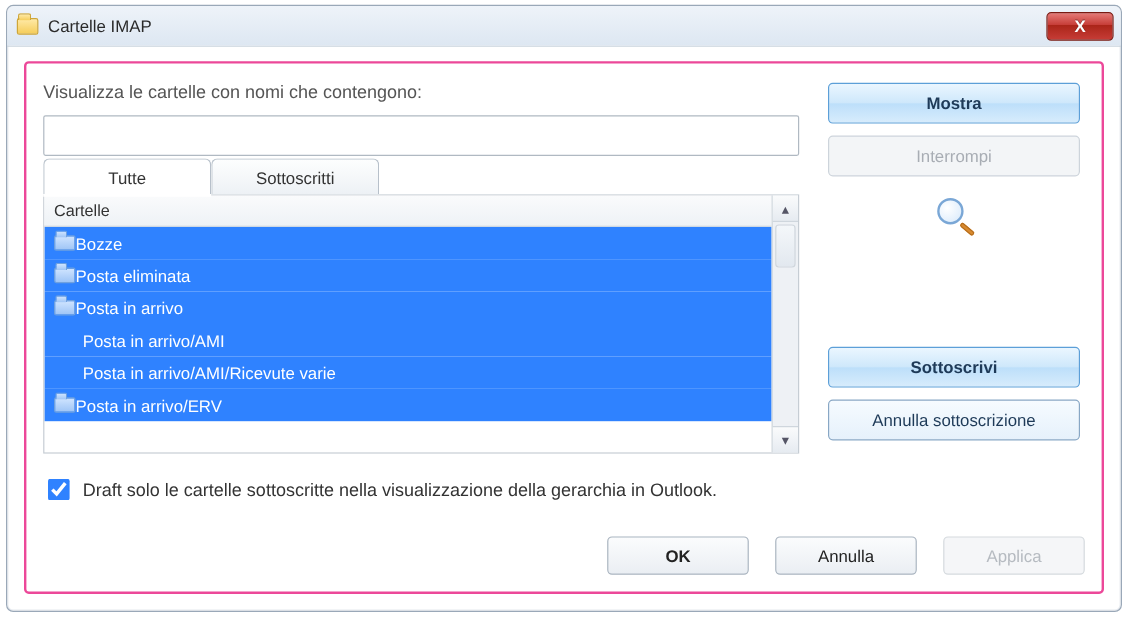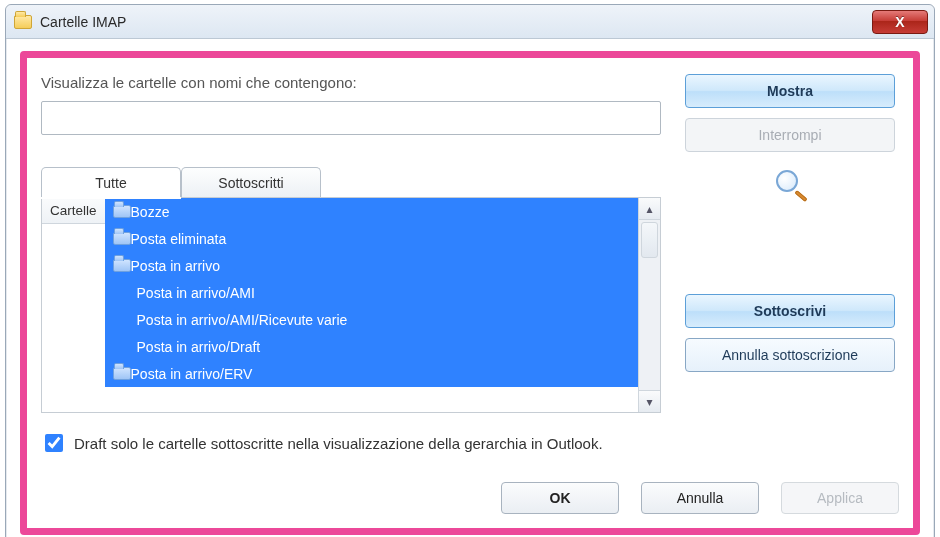--- a/index.html
+++ b/index.html
@@ -32,32 +32,32 @@
     background: linear-gradient(#e57a78,#c63c36 45%,#ab2519 46%,#c63c36);
     border: 1px solid #7a1a12; border-radius: 4px;
     color: #fff; font-weight: bold; font-size: 14px;
     display: flex; align-items: center; justify-content: center;
     cursor: pointer; text-shadow: 0 -1px 0 rgba(0,0,0,.4);
   }
   .client {
     padding: 12px 14px 14px;
   }
   .group {
-    border: 7px solid #ec4899; border-radius: 4px;
+    border: 2px solid #ec4899; border-radius: 4px;
     padding: 16px 14px 14px;
   }
   .grp-top { display: flex; gap: 20px; }
   .grp-left { flex: 1; min-width: 0; }
   .grp-right { width: 218px; display:flex; flex-direction:column; gap:10px; align-items:center; }
   .label { font-size: 15px; color:#555; margin-bottom:10px; }
   .textbox {
     width: 100%; height: 34px; border:1px solid #b0b9c2; border-radius:2px;
     background:#fff; padding: 0 8px; font-size:14px;
   }
-  .tabs { display:flex; margin-top: 32px; }
+  .tabs { display:flex; margin-top: 2px; }
   .tab {
     min-width: 140px; height: 30px; padding: 0 18px;
     border:1px solid #b7c0ca; border-bottom:none; border-radius:5px 5px 0 0;
     background: linear-gradient(#fdfefe,#edf1f5);
     font-size:14px; color:#333; display:flex; align-items:center; justify-content:center;
     cursor:pointer;
   }
   .tab.active {
     background:#fff; position:relative; z-index:2;
     box-shadow: 0 2px 0 #fff;
@@ -171,21 +171,21 @@
           <div class="tabs">
             <div class="tab active">
               <span>Tutte</span>
             </div>
             <div class="tab">
               <span>Sottoscritti</span>
             </div>
           </div>
 
           <div class="listwrap">
-            <div style="flex:1; display:flex; flex-direction:row;">
+            <div style="flex:1; display:flex; flex-direction:column;">
               <div class="listhead">
                 <span>Cartelle</span>
               </div>
               <div class="listbody">
                 <div class="items" id="items">
                     <div class="item">
                       <span class="folder-ic"></span>
                       <span class="item-text">Bozze</span>
                     </div>
                     <div class="item">
@@ -196,24 +196,20 @@
                       <span class="folder-ic"></span>
                       <span class="item-text">Posta in arrivo</span>
                     </div>
                     <div class="item sub">
                       <span class="folder-ic"></span>
                       <span class="item-text">Posta in arrivo/AMI</span>
                     </div>
                     <div class="item sub">
                       <span class="folder-ic"></span>
                       <span class="item-text">Posta in arrivo/AMI/Ricevute varie</span>
-                    </div>
-                    <div class="item sub">
-                      <span class="folder-ic"></span>
-                      <span class="item-text">Posta in arrivo/Draft</span>
                     </div>
                     <div class="item">
                       <span class="folder-ic"></span>
                       <span class="item-text">Posta in arrivo/ERV</span>
                     </div>
                   </div>
               </div>
             </div>
             <div class="vscroll">
               <div class="vbtn">▴</div>

